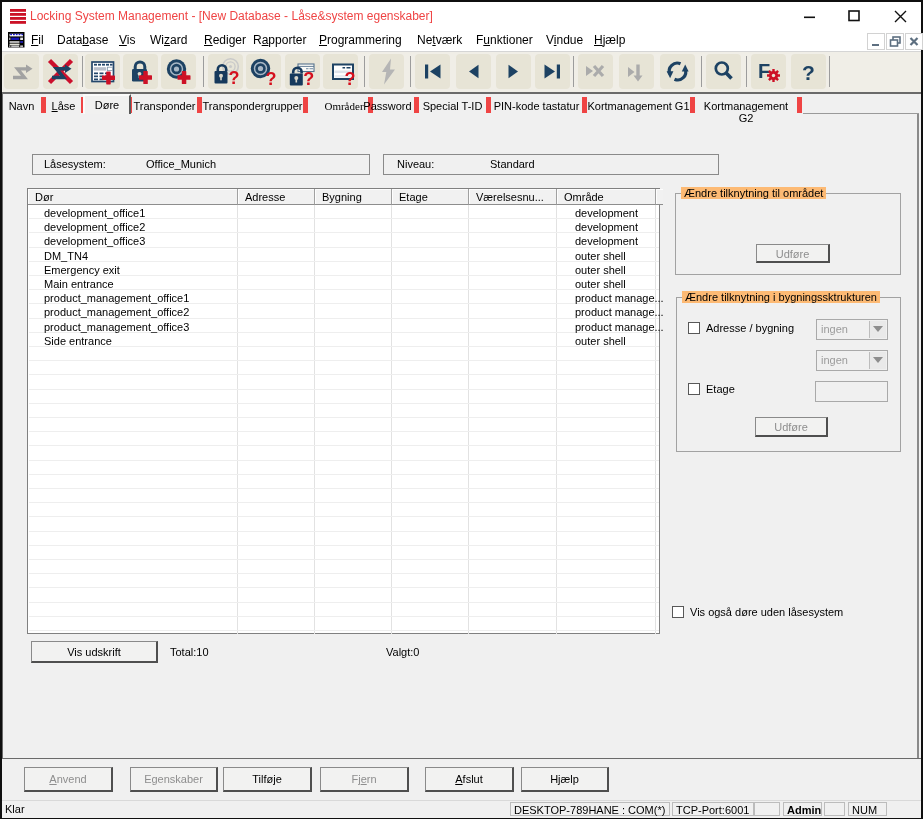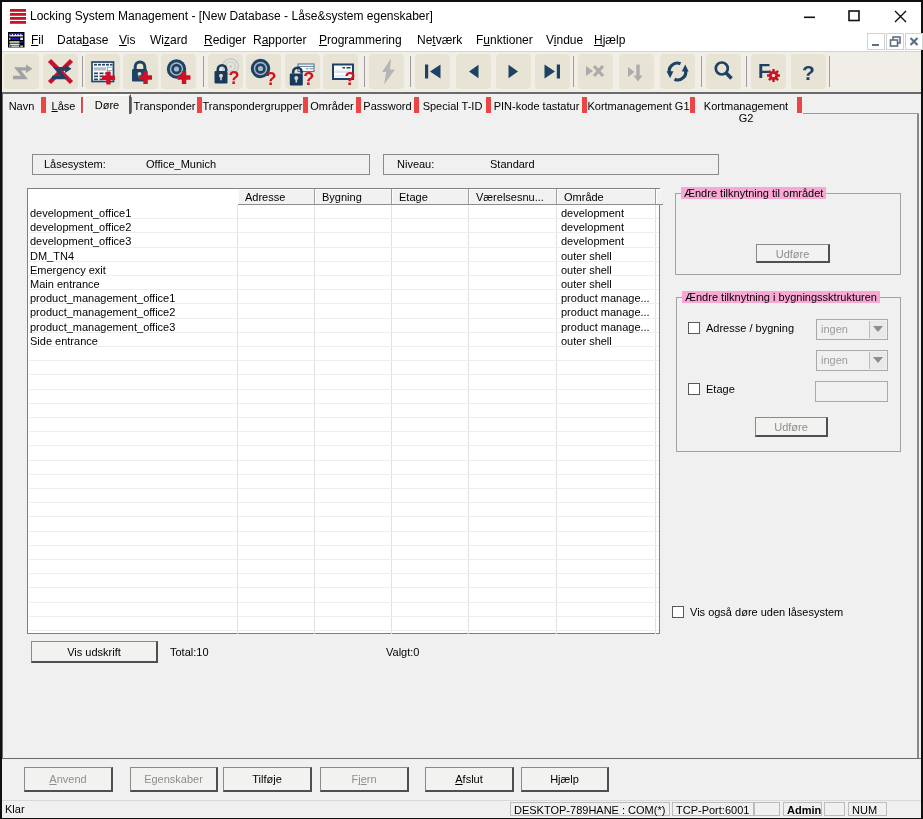--- a/index.html
+++ b/index.html
@@ -1,21 +1,21 @@
 <!DOCTYPE html>
 <html><head>
 <meta charset="utf-8">
 <style>
   html,body{margin:0;padding:0;}
   body{width:923px;height:819px;position:relative;font-family:"Liberation Sans",sans-serif;background:#fff;overflow:hidden;}
   .abs{position:absolute;}
   #frame{position:absolute;left:0;top:0;width:923px;height:819px;background:#f0f0f0;border:2px solid #0f0f0f;box-sizing:border-box;}
   
   #titlebar{position:absolute;left:2px;top:2px;width:919px;height:28px;background:#ffffff;}
-  #title-text{position:absolute;left:28px;top:7px;font-size:12px;color:#000000;white-space:pre;}
+  #title-text{position:absolute;left:28px;top:7px;font-size:12px;color:#ef4444;white-space:pre;}
   
   #menubar{position:absolute;left:2px;top:30px;width:919px;height:21px;background:#ffffff;border-bottom:1px solid #d5d5d5;}
   .mi{position:absolute;top:3px;font-size:12px;color:#000;white-space:pre;}
   
   #toolbar{position:absolute;left:2px;top:52px;width:919px;height:40px;background:#f0eee7;}
   .tbtn{position:absolute;top:2px;width:35px;height:35px;background:#e7e4d6;border-radius:4px;}
   .tbtn svg{position:absolute;left:0;top:0;}
   .tsep{position:absolute;top:4px;width:1px;height:31px;background:#9c9c9c;}
   
   #paneline{position:absolute;left:2px;top:92px;width:919px;height:2px;background:#6a6a6a;}
@@ -24,26 +24,26 @@
   .tab{position:absolute;top:3px;height:16px;font-size:11px;color:#000;text-align:center;border-right:5px solid #ef4444;box-sizing:border-box;padding-top:3px;}
   #tab-active{position:absolute;left:81px;top:0px;width:48px;height:20px;background:#f1f1f0;border-left:2px solid #fbfbfa;border-top:2px solid #fbfbfa;border-right:2px solid #595959;box-sizing:border-box;font-size:11px;text-align:center;padding-top:3px;z-index:3;}
   
   #pane{position:absolute;left:2px;top:94px;width:917px;height:664px;}
   .inputbox{position:absolute;border:1px solid #8a8a8a;background:#f0f0f0;box-sizing:border-box;}
   .lbl{position:absolute;font-size:11px;color:#000;white-space:pre;}
   
   #tbl{position:absolute;left:25px;top:94px;width:633px;height:446px;background:#ffffff;border:1px solid #808080;box-sizing:border-box;}
   .hdrcell{position:absolute;top:0;height:16px;background:#f1f1f1;border-right:1px solid #a0a0a0;border-bottom:1px solid #8d8d8d;box-sizing:border-box;font-size:11px;padding:2px 0 0 7px;white-space:pre;box-shadow:inset 1px 1px 0 #fdfdfd;}
   .vline{position:absolute;top:16px;width:1px;background:#e2e2e2;}
-  .row{position:absolute;left:1px;width:630px;height:14px;font-size:11px;white-space:pre;padding-left:21px;}
+  .row{position:absolute;left:15px;width:630px;height:14px;font-size:11px;white-space:pre;padding-left:21px;}
   .rd{position:absolute;left:1px;}
   .ro{position:absolute;left:532px;}
   
   .grp{position:absolute;border:1px solid #a2a2a2;}
-  .grplbl{position:absolute;font-size:11px;background:#f9a8d4;padding:0 3px;white-space:pre;text-align:right;}
+  .grplbl{position:absolute;font-size:11px;background:#fdba74;padding:0 3px;white-space:pre;text-align:right;}
   
   .cbtn{position:absolute;background:#f2f2f1;border:1px solid #8a8a8a;border-right:2px solid #4f4f4f;border-bottom:2px solid #4f4f4f;box-sizing:border-box;font-size:11px;text-align:center;color:#000;}
   .cbtn.dis{color:#8e8e8e;}
   
   .combo{position:absolute;border:1px solid #5f5f5f;background:#fff;box-sizing:border-box;}
   .combo .arr{position:absolute;right:1px;top:1px;bottom:1px;width:16px;background:#f0f0f0;border-left:1px solid #c6c6c6;}
   .combo .arr:after{content:"";position:absolute;left:2.5px;top:5px;border:5px solid transparent;border-top:6px solid #000;}
   .combo.dis{border-color:#a9a9a9;background:#f0f0f0;color:#9b9b9b;}
   .combo.dis .arr{background:#e9e9e9;border-left-color:#bcbcbc;}
   .combo.dis .arr:after{border-top-color:#8d8d8d;}
@@ -329,21 +329,21 @@
 </div>
 <div id="paneline"></div>
 <div class="abs" style="left:2px;top:92px;width:1px;height:666px;background:#6a6a6a;z-index:4;"></div>
 
 <div id="tabs">
   <div class="tab" style="left:0px;width:44px;">Navn</div>
   <div class="tab" style="left:44px;width:40px;"><span class="u">L</span>åse</div>
   <div class="tab" style="left:84px;width:46px;">&nbsp;</div>
   <div class="tab" style="left:130px;width:70px;">Transponder</div>
   <div class="tab" style="left:200px;width:106px;">Transpondergrupper</div>
-  <div class="tab" style="left:306px;width:53px;">Områder</div>
+  <div class="tab" style="left:318px;width:53px;font-family:Liberation Serif, serif;">Områder</div>
   <div class="tab" style="left:359px;width:58px;">Password</div>
   <div class="tab" style="left:417px;width:72px;">Special T-ID</div>
   <div class="tab" style="left:489px;width:96px;">PIN-kode tastatur</div>
   <div class="tab" style="left:585px;width:108px;">Kortmanagement G1</div>
   <div class="tab" style="left:693px;width:107px;">Kortmanagement G2</div>
   <div id="tab-active">Døre</div>
   <div class="abs" style="left:801px;top:19px;width:116px;height:1px;background:#9a9a9a;"></div>
 </div>
 
 <div id="pane">
@@ -351,20 +351,21 @@
   <div class="abs" style="left:915px;top:20px;width:2px;height:644px;background:#8a8a8a;"></div>
 
   <div class="inputbox" style="left:30px;top:60px;width:338px;height:21px;"></div>
   <div class="lbl" style="left:42px;top:64px;">Låsesystem:</div>
   <div class="lbl" style="left:144px;top:64px;">Office_Munich</div>
   <div class="inputbox" style="left:381px;top:60px;width:336px;height:21px;"></div>
   <div class="lbl" style="left:395px;top:64px;">Niveau:</div>
   <div class="lbl" style="left:488px;top:64px;">Standard</div>
 
   <div id="tbl">
+    <div class="hdrcell" style="left:0px;width:210px;">Dør</div>
     <div class="hdrcell" style="left:210px;width:77px;">Adresse</div>
     <div class="hdrcell" style="left:287px;width:77px;">Bygning</div>
     <div class="hdrcell" style="left:364px;width:77px;">Etage</div>
     <div class="hdrcell" style="left:441px;width:88px;">Værelsesnu...</div>
     <div class="hdrcell" style="left:529px;width:99px;">Område</div>
     <div class="hdrcell" style="left:628px;width:3px;border-right:none;"></div>
     <div class="vline" style="left:209px;height:429px;"></div>
     <div class="vline" style="left:286px;height:429px;"></div>
     <div class="vline" style="left:363px;height:429px;"></div>
     <div class="vline" style="left:440px;height:429px;"></div>

